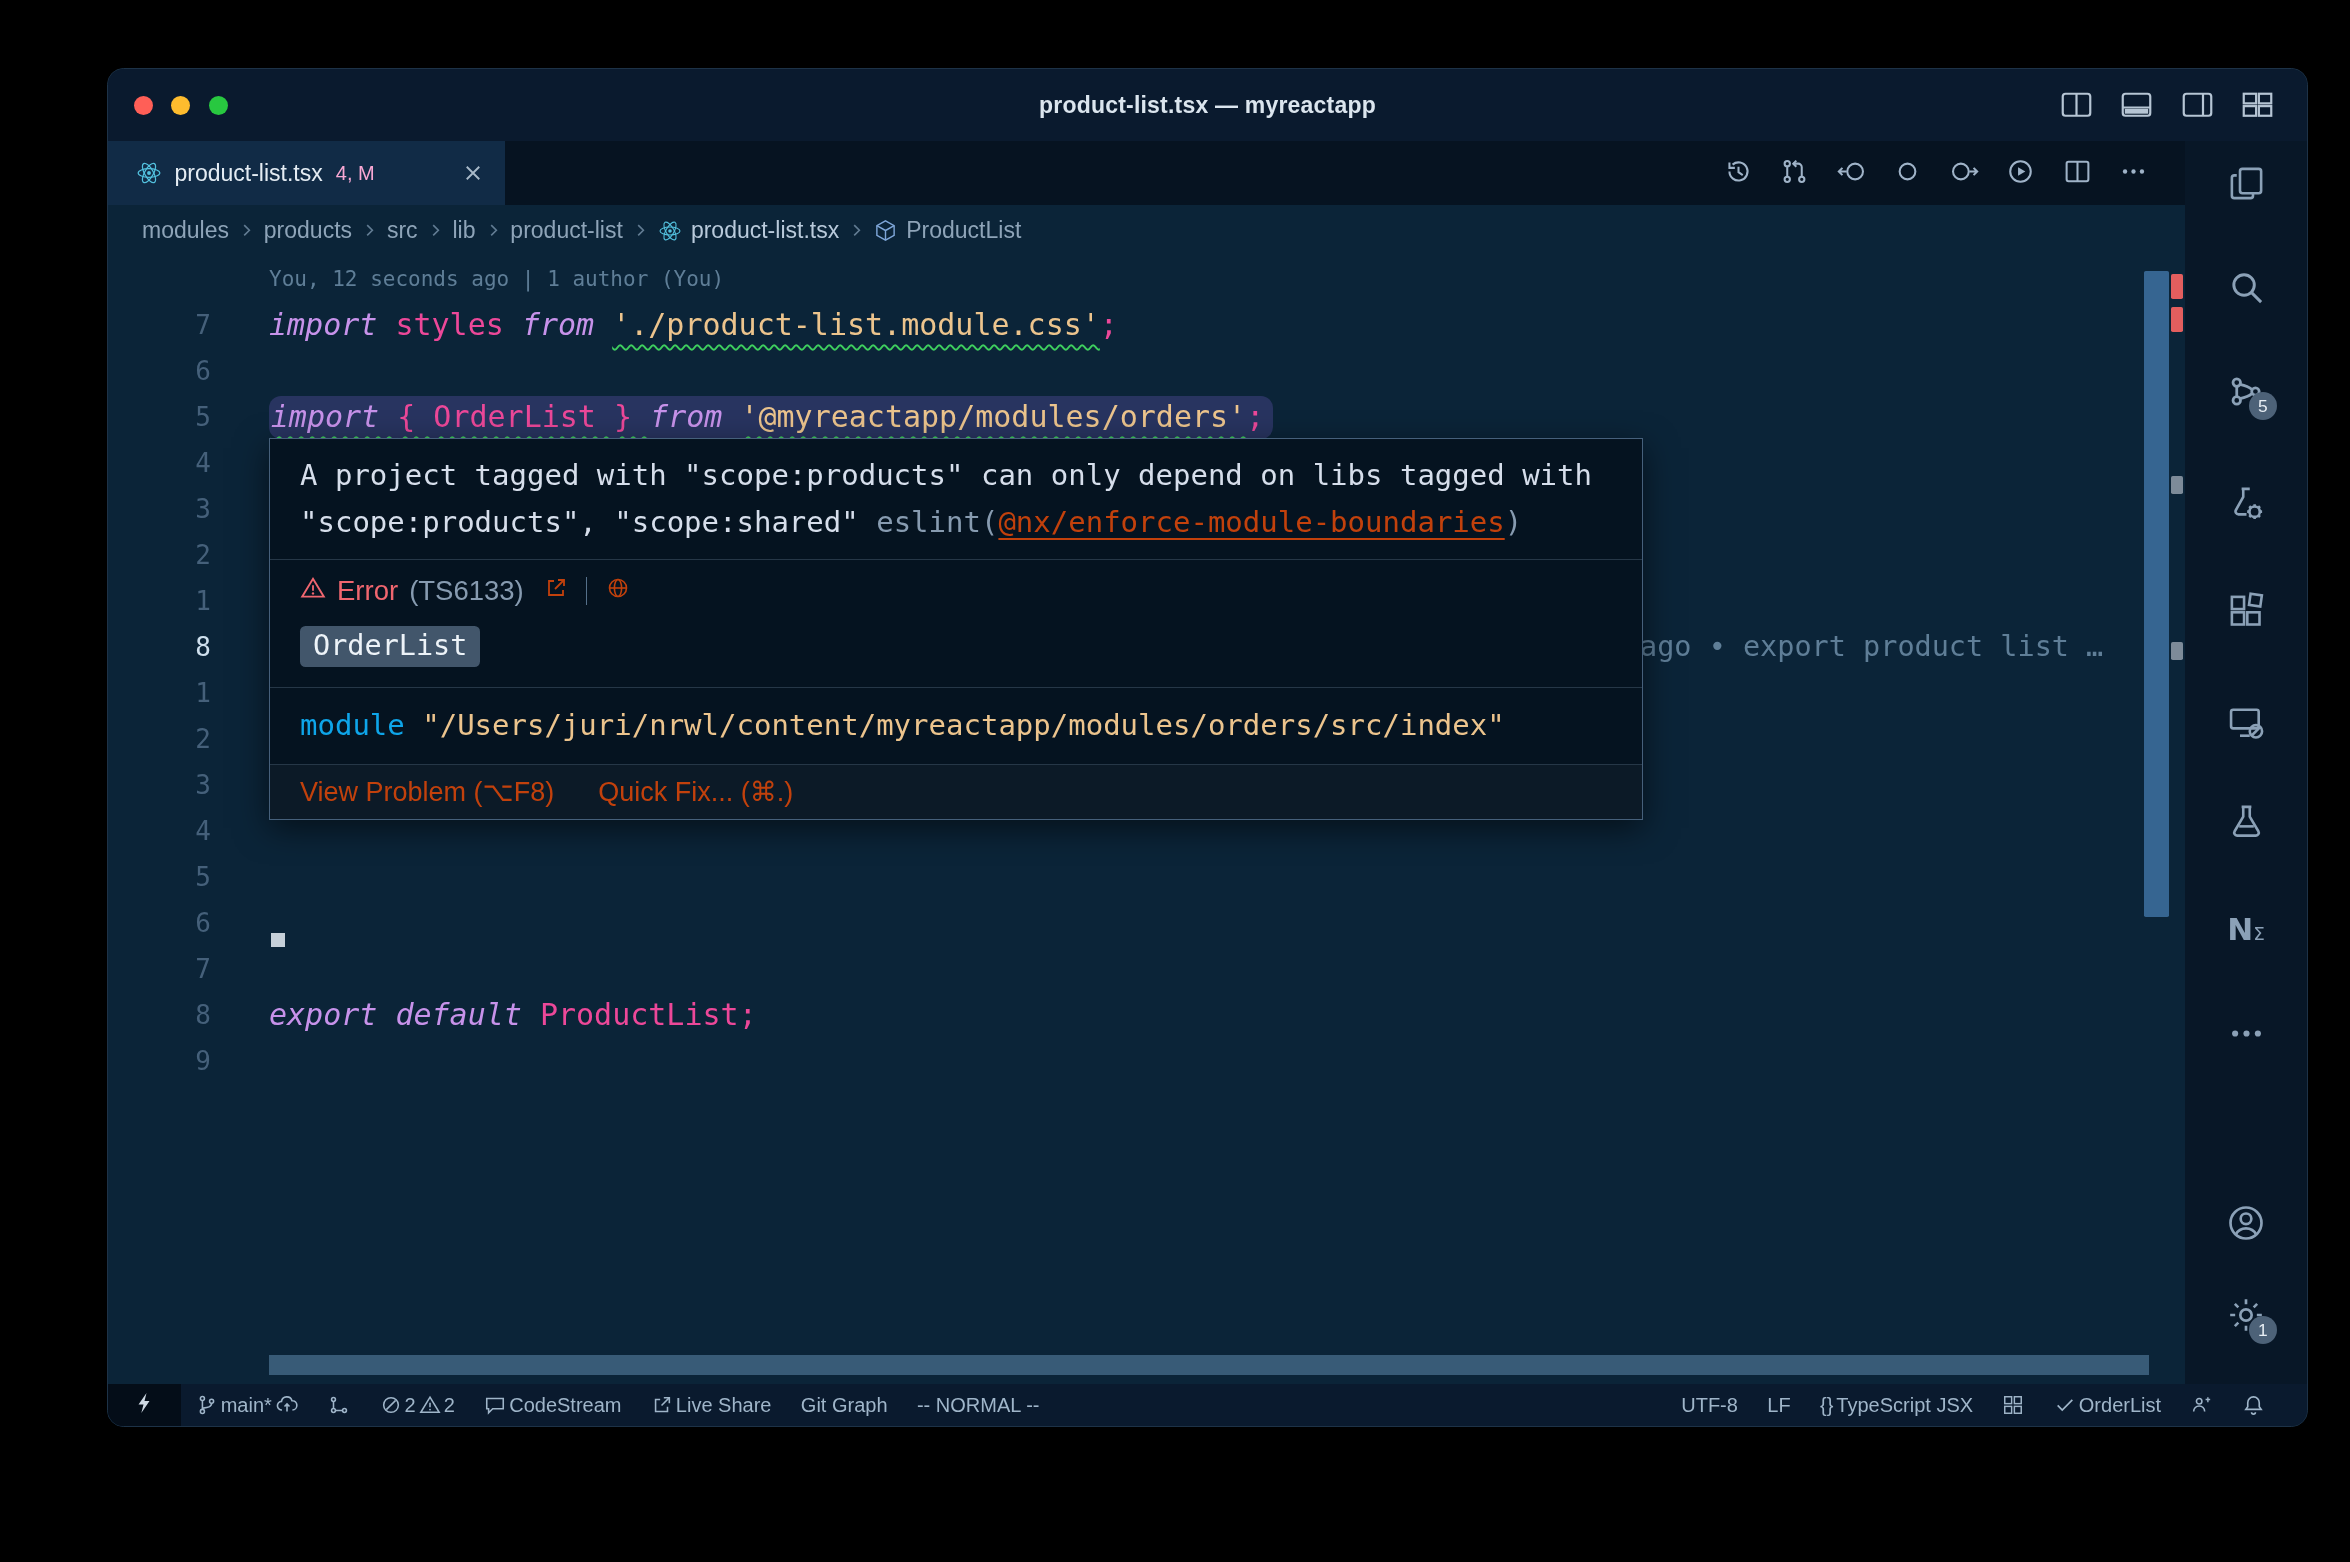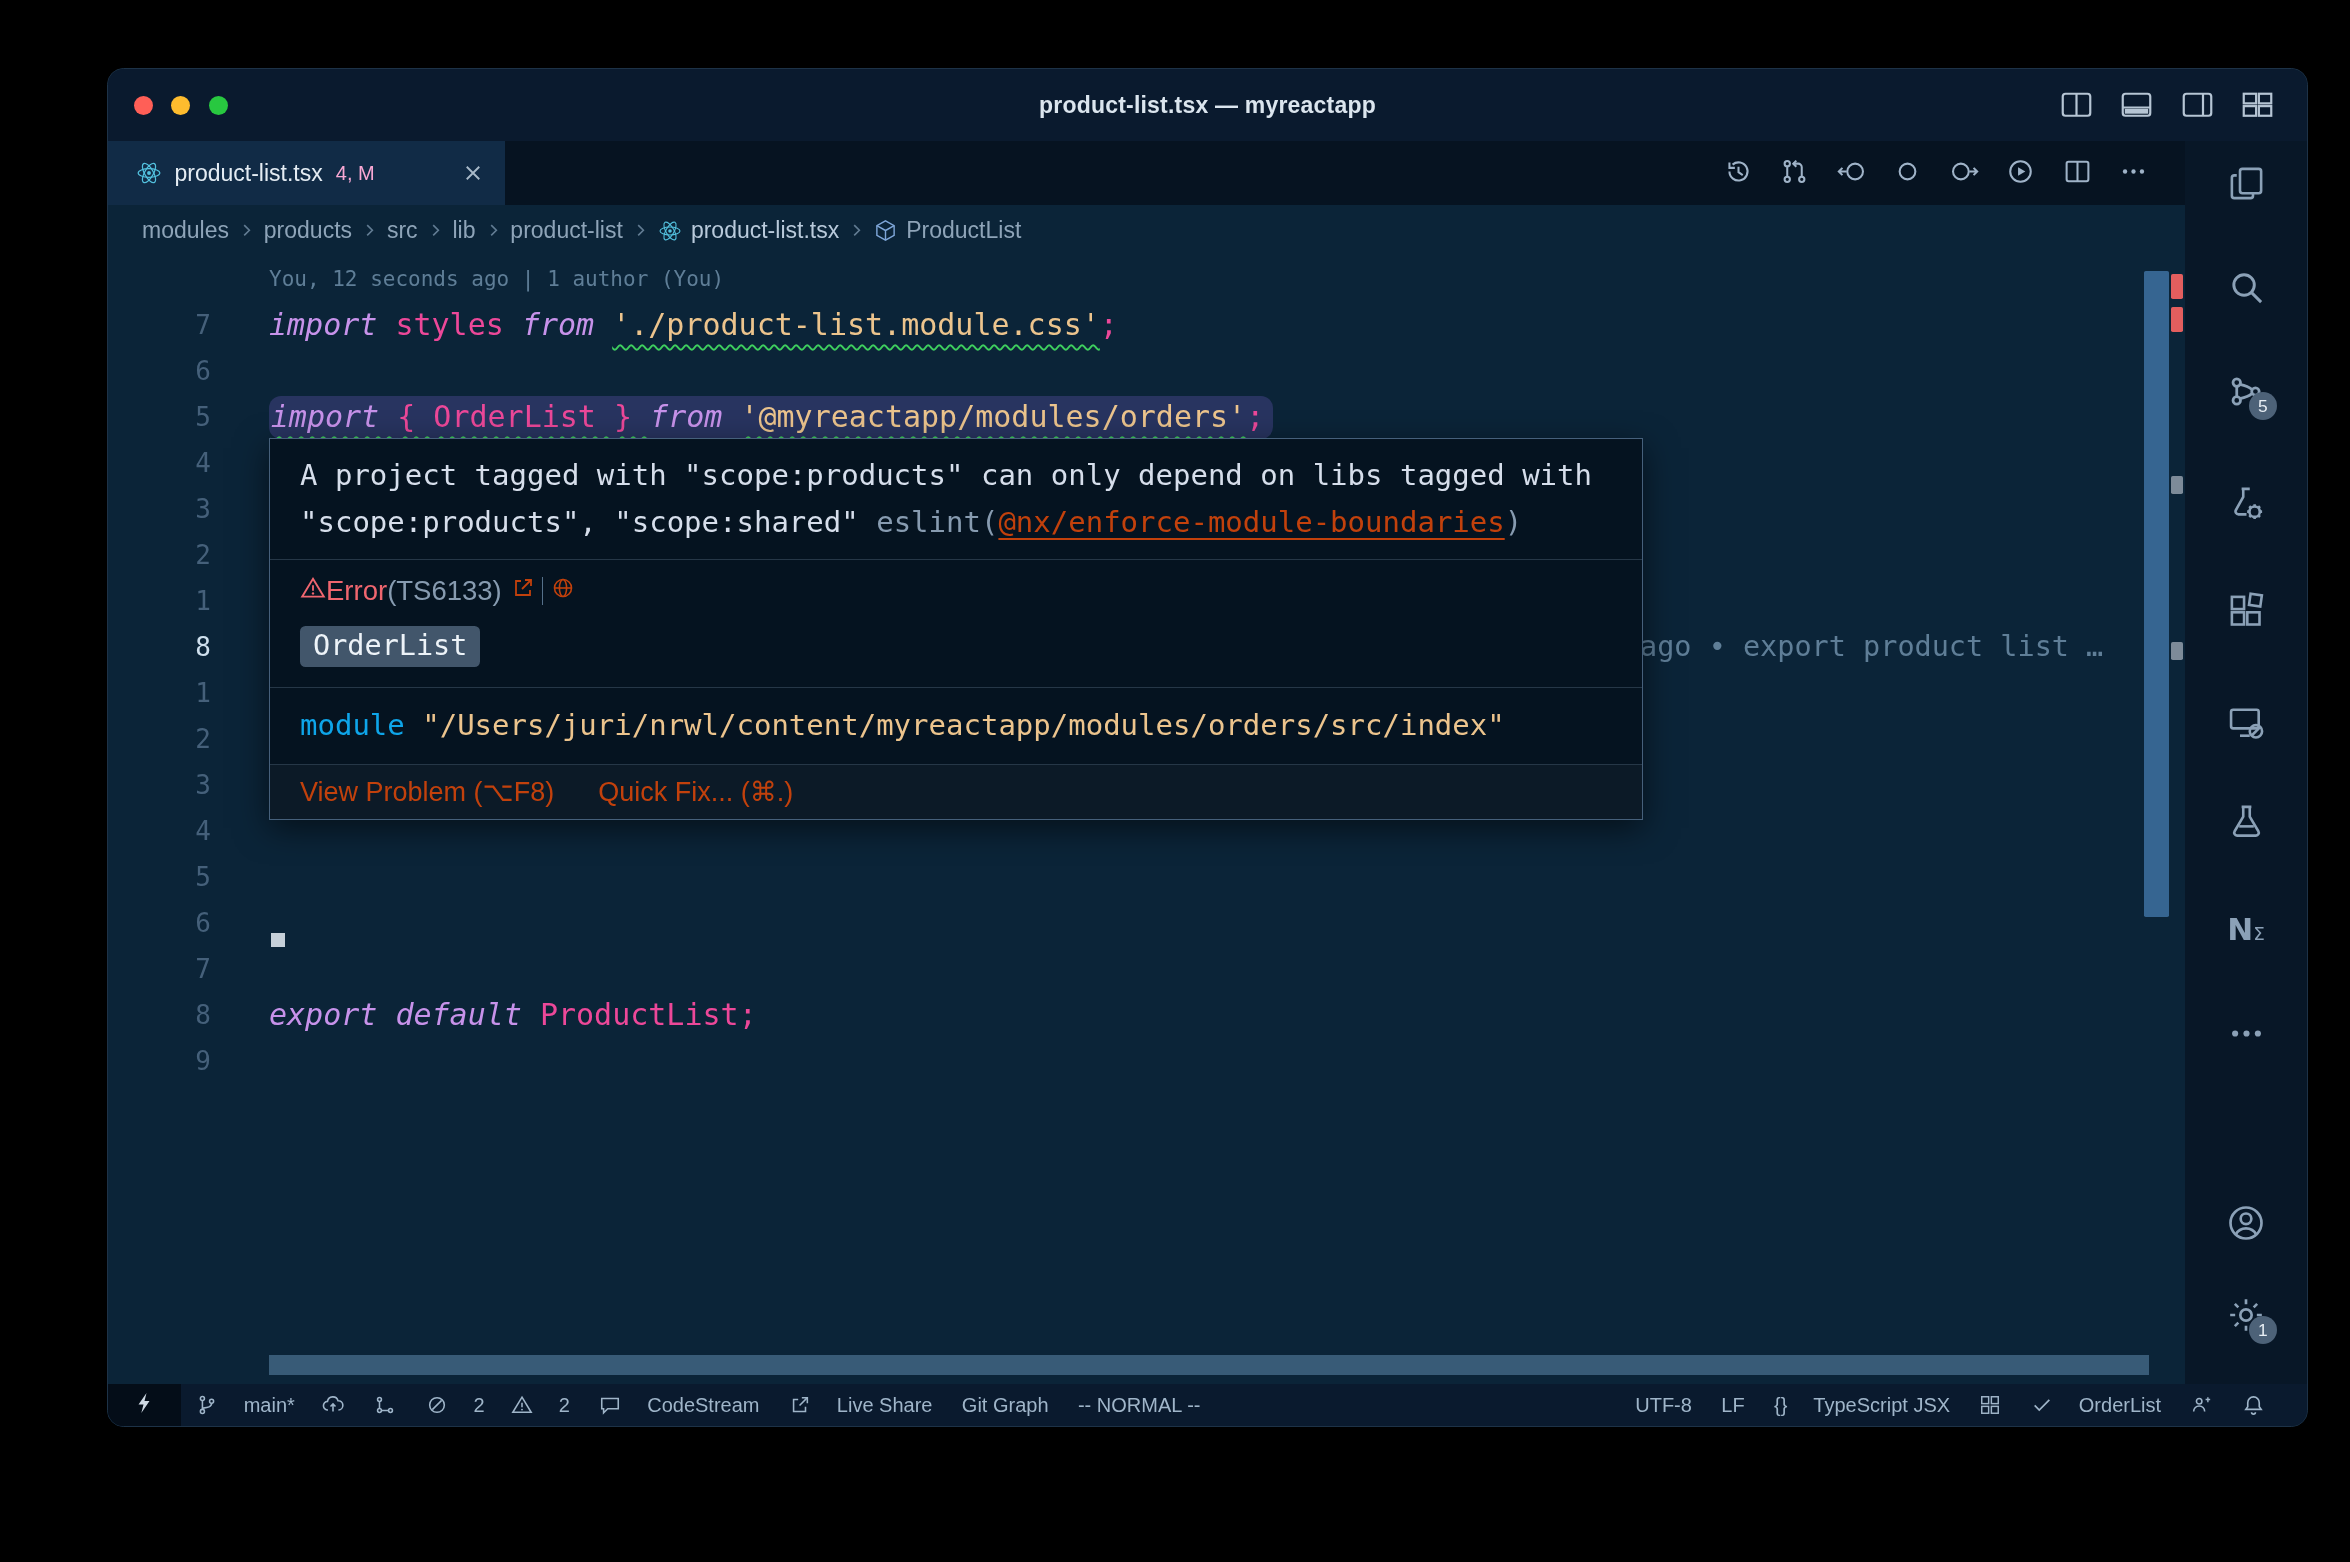--- a/index.html
+++ b/index.html
@@ -67,21 +67,21 @@
   .ov-gray2 { top:386px; height:18.4px; background:#7d8b99; }
   .hscroll { position:absolute; left:161px; top:1099px; width:1880px; height:20px; background:rgba(94,136,172,.55); }
 
   
   .hover-popup { position:absolute; left:161px; top:182px; width:1374px; background:#051320;
     border:0.9px solid #46607b; z-index:5; color:#d6deeb; box-shadow:0 9.2px 31px rgba(0,0,0,.55); }
   .hp-sec { padding:13px 30px; border-bottom:0.9px solid rgba(160,185,210,.22); }
   .hp-mono { font-family:"DejaVu Sans Mono", monospace; font-size:29px; line-height:47px; }
   .hp-muted { color:#879bb0; }
   .hp-link { color:#c2410c; text-decoration:underline; text-underline-offset:5.5px; cursor:pointer; }
-  .hp-errrow { display:flex; align-items:center; gap:0; padding:14.7px 30px 5.5px; font-size:27.5px; }
+  .hp-errrow { display:flex; align-items:center; gap:11px; padding:14.7px 30px 5.5px; font-size:27.5px; }
   .hp-error { color:#f0666f; }
   .hp-sep { width:0; height:27.5px; border-left:1.8px solid #55708a; margin:0 7.3px; }
   .hp-chiprow { display:flex; align-items:center; gap:16.5px; padding:13px 30px 20px; font-size:27.5px;
     border-bottom:0.9px solid rgba(160,185,210,.22); }
   .hp-chip { background:#42566b; color:#edf3f8; font-family:"DejaVu Sans Mono", monospace; font-size:28.5px;
     padding:2.8px 13px 4.6px; border-radius:5.5px; }
   .hp-module { padding:14.7px 30px; border-bottom:0.9px solid rgba(160,185,210,.22); }
   .hp-kw { color:#0ea5e9; }
   .hp-footer { display:flex; align-items:center; gap:44px; padding:11px 30px; font-size:27px; background:rgba(255,255,255,.03); }
   .hp-grip { position:absolute; left:163px; top:677px; width:13.8px; height:13.8px; background:#c6d0d9; z-index:6; }
@@ -92,21 +92,21 @@
   .ab-badge { position:absolute; right:-9.2px; bottom:-7.3px; min-width:28.5px; height:28.5px; border-radius:14.7px;
     background:#4d6278; color:#e8eef4; font-size:17.4px; display:flex; align-items:center; justify-content:center; padding:0 5.5px; }
   .nx-box { font-family:"DejaVu Sans", sans-serif; color:#8ba1b7; display:flex; align-items:flex-start; }
   .nx-n { font-size:31px; font-weight:bold; line-height:31px; }
   .nx-sub { font-size:18.4px; line-height:18.4px; margin-top:11px; }
 
   
   .statusbar { position:absolute; left:0; right:0; bottom:0; height:42px; background:#0a1a2e;
     display:flex; align-items:center; color:#9fb5c9; font-size:20px; }
   .sb-remote { width:73px; height:42px; background:#040d18; display:flex; align-items:center; justify-content:center; color:#cfd9e3; flex:0 0 auto; }
-  .sb-item { display:flex; align-items:center; gap:26px; padding:0 14.7px; height:42px; white-space:nowrap; }
+  .sb-item { display:flex; align-items:center; gap:3px; padding:0 14.7px; height:42px; white-space:nowrap; }
   .sb-left { display:flex; align-items:center; flex:1 1 auto; min-width:0; }
   .sb-right { display:flex; align-items:center; padding-right:27.5px; }
   .sb-item svg { display:block; }
 </style>
 </head>
 <body>
 
 <div class="window">
 
   <div class="titlebar">

